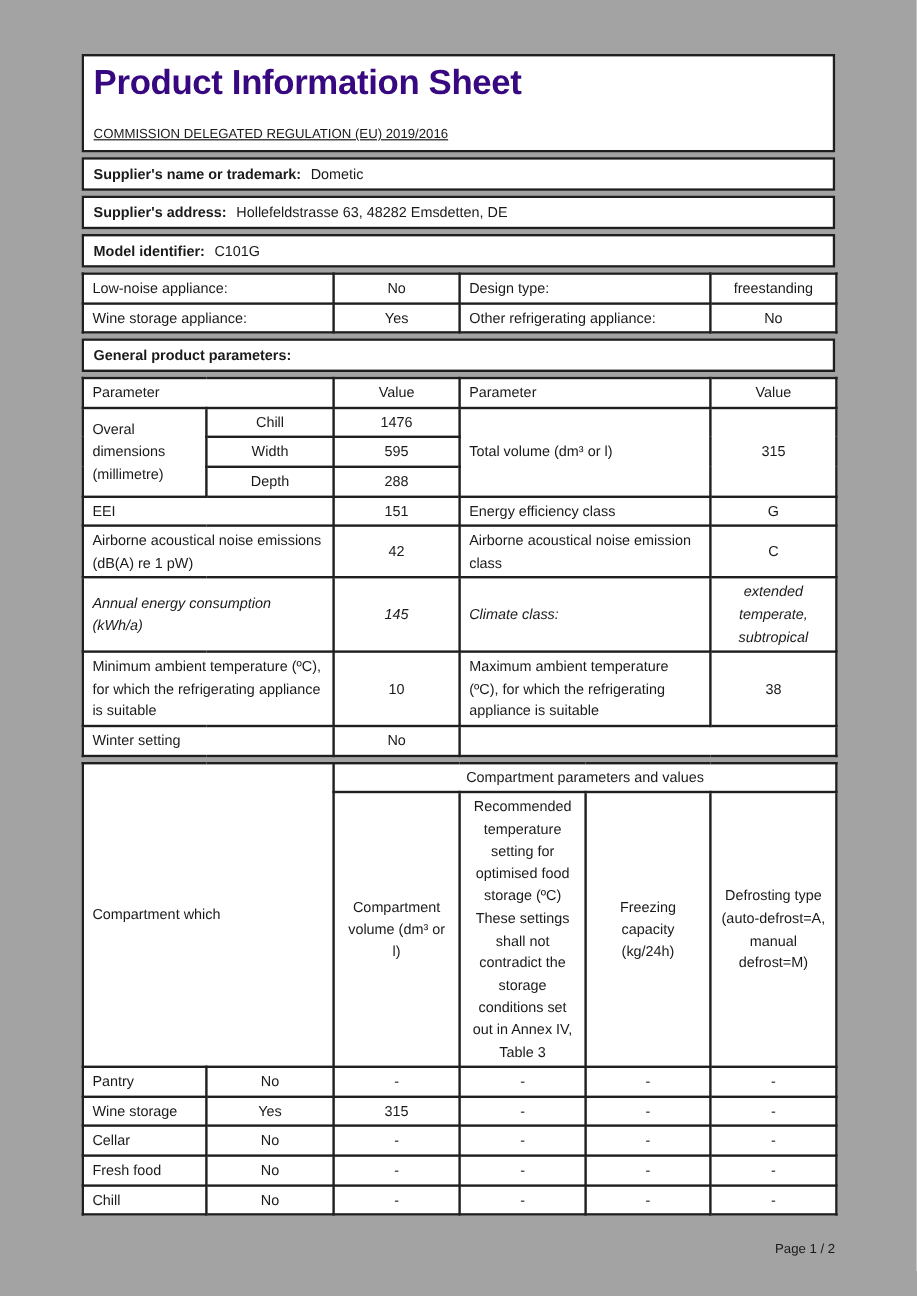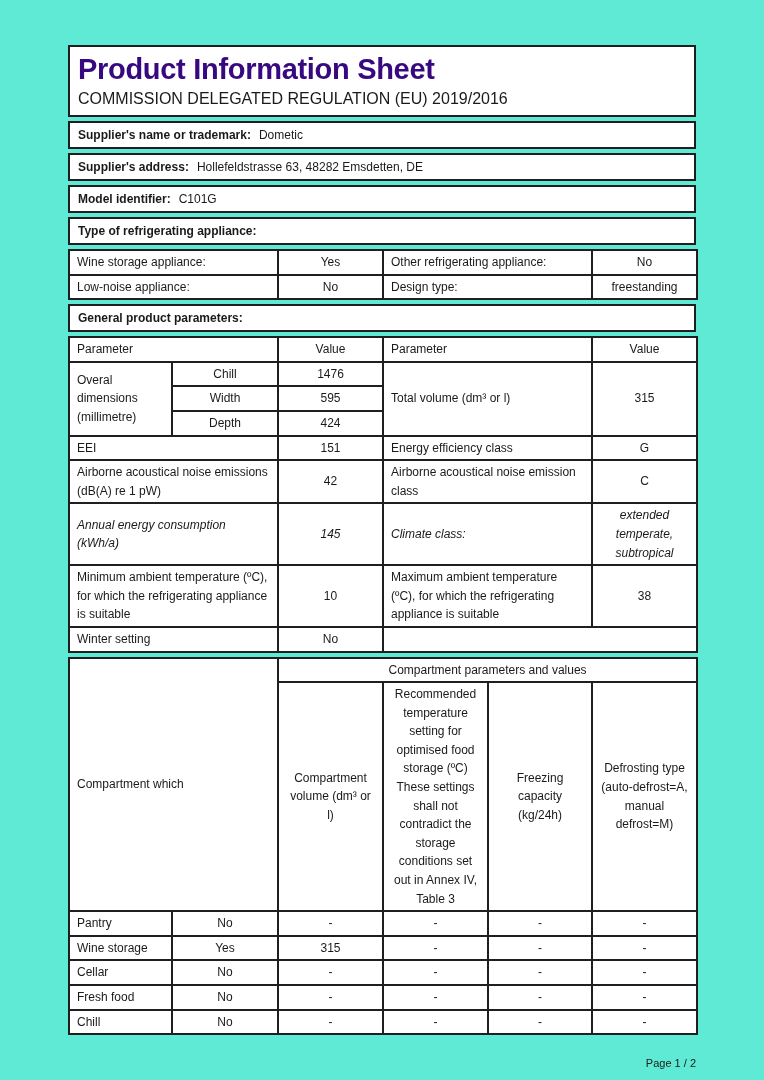--- a/index.html
+++ b/index.html
@@ -1,40 +1,40 @@
 <!DOCTYPE html>
 <html><head>
 <meta charset="utf-8">
 <style>
   html, body { margin: 0; padding: 0; background: #ffffff; }
   .page {
     position: relative;
     width: 764px; height: 1080px;
-    background: #5eead4;
+    background: #a3a3a3;
     font-family: "Liberation Sans", sans-serif;
     color: #1a1a1a;
     overflow: hidden;
   }
   .content { position: absolute; left: 68px; top: 45px; width: 628px; }
 
   .box {
     box-sizing: border-box;
     border: 2px solid #1f1f1f;
     margin-bottom: 4px;
     background: #fff;
   }
   .titlebox { padding: 5px 8px 7px 8px; }
   h1.doc-title {
     margin: 0; padding: 0;
     font-size: 29px; line-height: 34px;
     font-weight: bold;
     color: #37087f;
     letter-spacing: -0.3px;
   }
-  .reg { font-size: 16px; margin-top: 4px; }
+  .reg { font-size: 11px; margin-top: 20px; text-decoration: underline; }
 
   .inforow {
     box-sizing: border-box;
     height: 27px;
     display: flex; align-items: center;
     padding: 12px 8px;
     font-size: 12px;
   }
   .b { font-weight: bold; }
   .val { margin-left: 8px; }
@@ -92,43 +92,40 @@
     <div class="box inforow">
       <span class="b">Supplier's address:</span>
       <span class="val">Hollefeldstrasse 63, 48282 Emsdetten, DE</span>
     </div>
 
     <div class="box inforow">
       <span class="b">Model identifier:</span>
       <span class="val">C101G</span>
     </div>
 
-    <div class="box inforow">
-      <span class="b">Type of refrigerating appliance:</span>
-    </div>
 
     <table class="grid">
       <colgroup>
           <col style="width:209px">
           <col style="width:105px">
           <col style="width:209px">
           <col style="width:105px">
         </colgroup>
       <tbody>
           <tr class="h23">
+        <td class="l">Low-noise appliance:</td>
+        <td class="c">No</td>
+        <td class="l">Design type:</td>
+        <td class="c">freestanding</td>
+      </tr>
+      <tr class="h23">
         <td class="l">Wine storage appliance:</td>
         <td class="c">Yes</td>
         <td class="l">Other refrigerating appliance:</td>
         <td class="c">No</td>
-      </tr>
-      <tr class="h23">
-        <td class="l">Low-noise appliance:</td>
-        <td class="c">No</td>
-        <td class="l">Design type:</td>
-        <td class="c">freestanding</td>
       </tr>
     </tbody>
       </table>
 
     <div class="box inforow">
       <span class="b">General product parameters:</span>
     </div>
 
     <table class="grid">
       <colgroup>
@@ -151,21 +148,21 @@
         <td class="c">1476</td>
         <td rowspan="3" class="l">Total volume (dm³ or l)</td>
         <td rowspan="3" class="c">315</td>
       </tr>
       <tr class="h21">
         <td class="c">Width</td>
         <td class="c">595</td>
       </tr>
       <tr class="h21">
         <td class="c">Depth</td>
-        <td class="c">424</td>
+        <td class="c">288</td>
       </tr>
       <tr class="h24">
         <td colspan="2" class="l">EEI</td>
         <td class="c">151</td>
         <td class="l">Energy efficiency class</td>
         <td class="c">G</td>
       </tr>
       <tr class="h42">
         <td colspan="2" class="l">Airborne acoustical noise emissions (dB(A) re 1 pW)</td>
         <td class="c">42</td>

